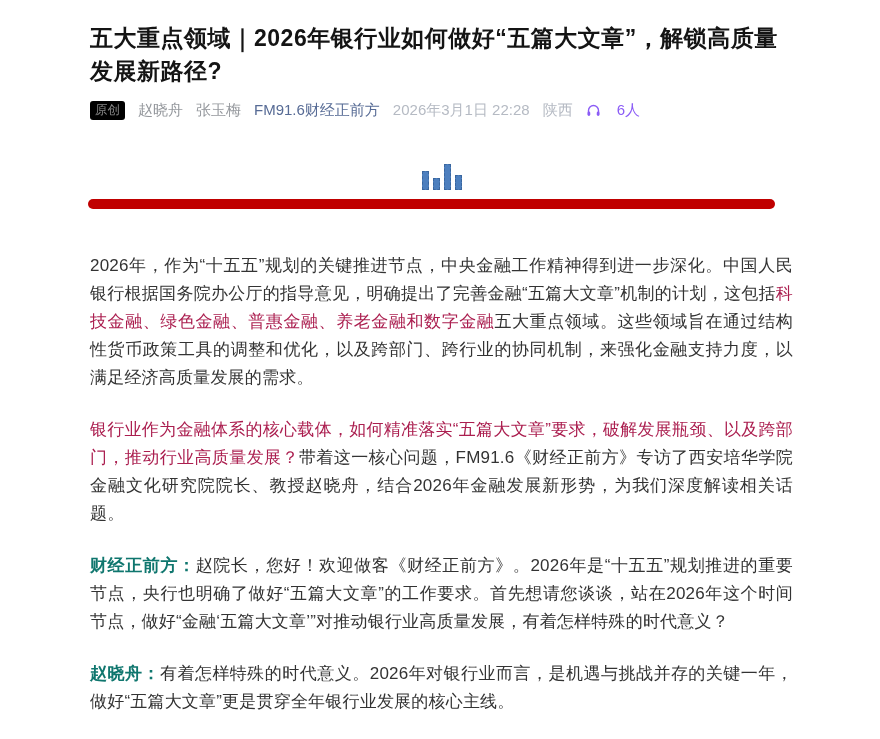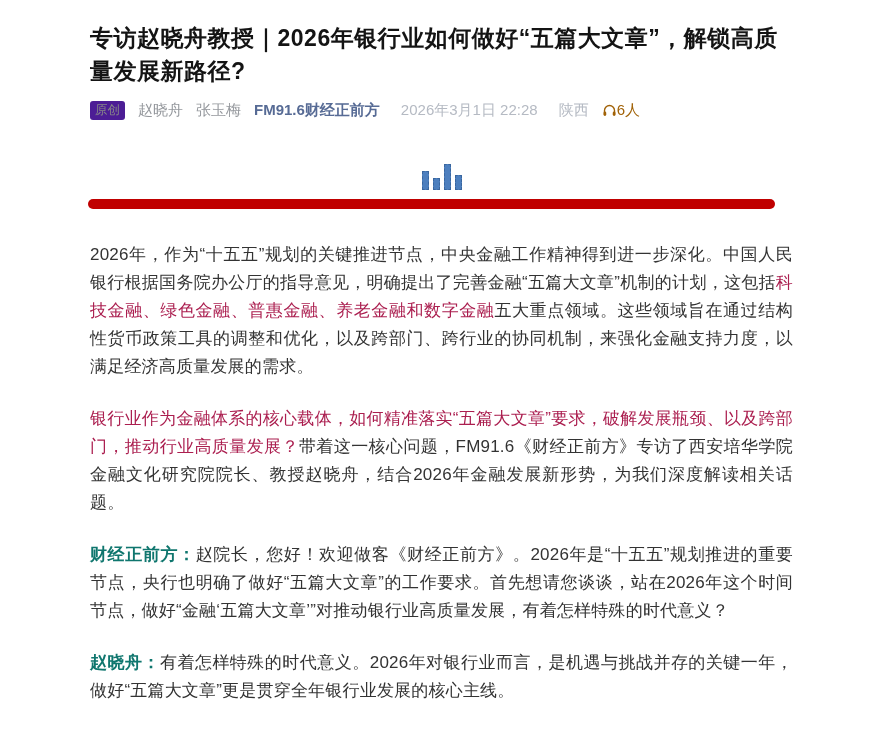--- a/index.html
+++ b/index.html
@@ -23,33 +23,33 @@
 
   .meta {
     display: flex;
     align-items: center;
     gap: 13px;
     font-size: 15px;
     color: #95989d;
     white-space: nowrap;
   }
   .badge {
-    background: #4c1d95;
+    background: #000000;
     color: #888888;
     font-size: 12.5px;
     padding: 1px 5px;
     border-radius: 3px;
   }
-  .account { color: #576b95; cursor: pointer; font-weight: bold; }
-  .dim { color: #b5bac3; margin-left: 8px; }
+  .account { color: #576b95; cursor: pointer; }
+  .dim { color: #b5bac3; }
   .listen {
-    color: #a16207;
+    color: #8b5cf6;
     display: flex;
     align-items: center;
-    gap: 0;
+    gap: 16px;
     cursor: pointer;
   }
   .listen svg { display: block; }
 
   .chart-icon {
     display: flex;
     align-items: flex-end;
     gap: 4px;
     height: 26px;
     width: max-content;
@@ -73,30 +73,30 @@
   }
 
   .body-text p {
     font-size: 17px;
     line-height: 28px;
     color: #333333;
     text-align: justify;
     letter-spacing: 0.2px;
     margin: 24px 0 0 0;
   }
-  .body-text p.first { margin-top: 32px; }
+  .body-text p.first { margin-top: 43px; }
   .seg-red { color: #ab1e4f; }
   .seg-bold { font-weight: 700; color: #0f766e; }
 </style>
 </head>
 <body>
 
 <div class="container">
 
-  <h1 class="title">专访赵晓舟教授｜2026年银行业如何做好“五篇大文章”，解锁高质量发展新路径?</h1>
+  <h1 class="title">五大重点领域｜2026年银行业如何做好“五篇大文章”，解锁高质量发展新路径?</h1>
 
   <div class="meta">
     <span class="badge">原创</span>
     <span>赵晓舟</span>
     <span>张玉梅</span>
     <span class="account">FM91.6财经正前方</span>
     <span class="dim">2026年3月1日 22:28</span>
     <span class="dim">陕西</span>
     <span class="listen">
       <span>

